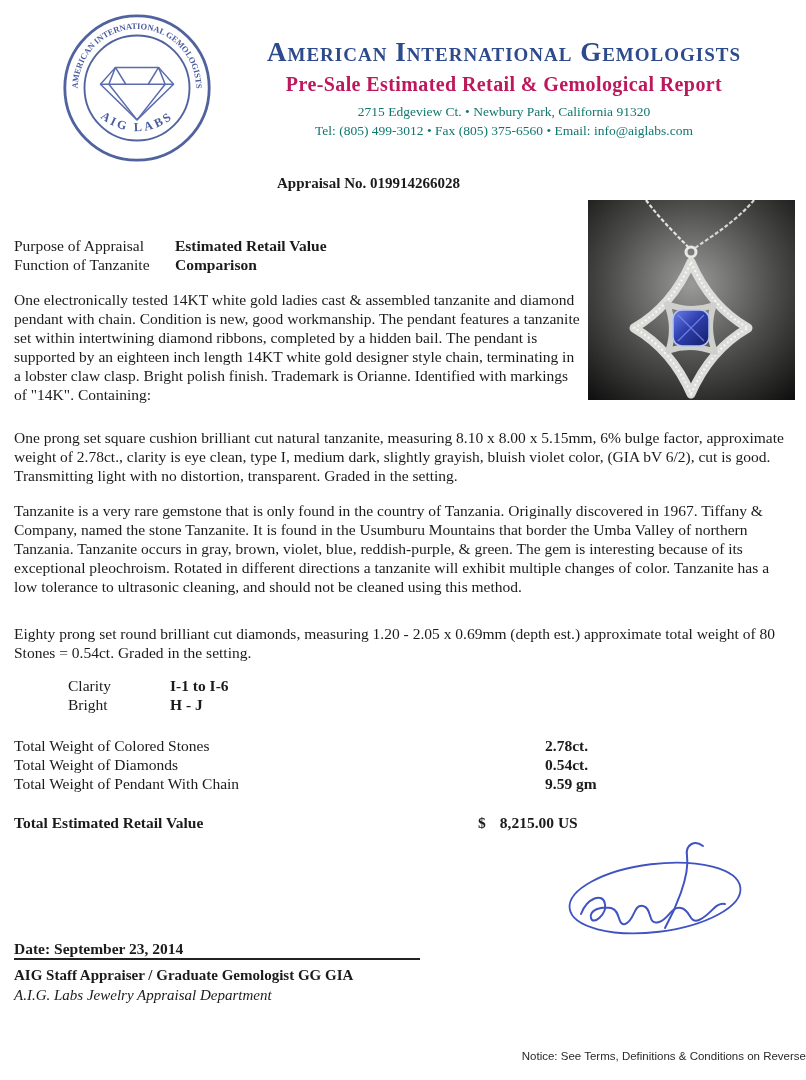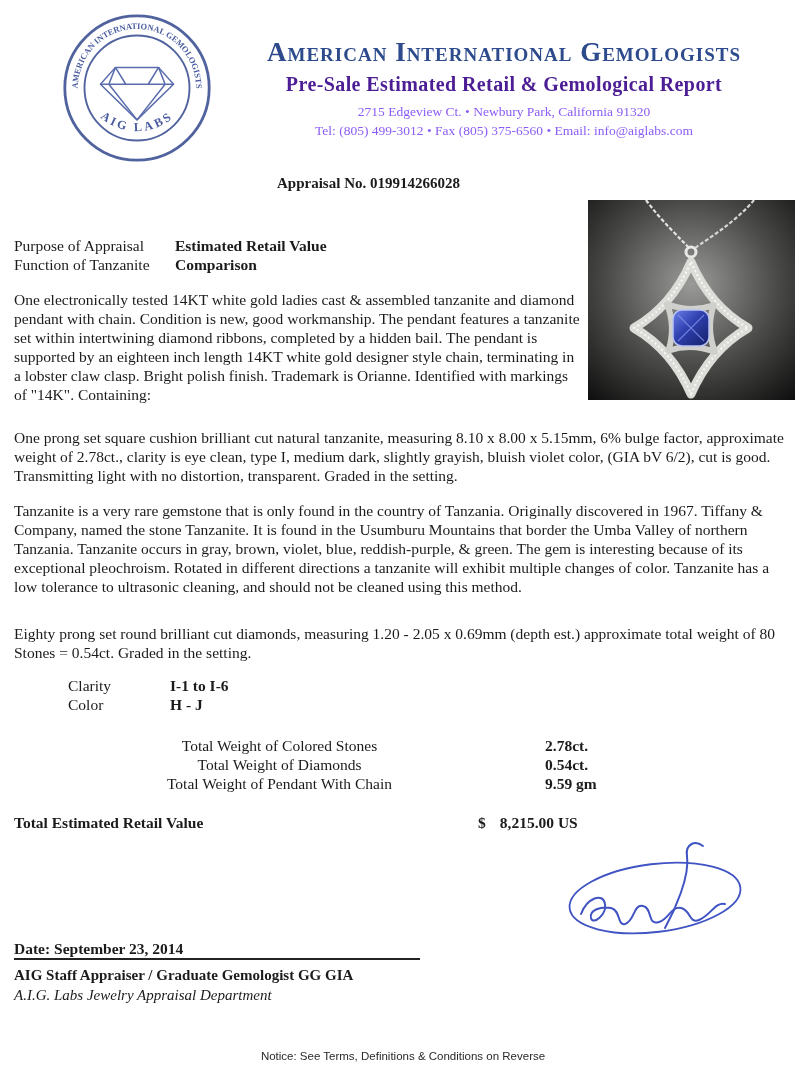--- a/index.html
+++ b/index.html
@@ -8,23 +8,23 @@
     width:806px; height:1080px; position:relative; background:#fff;
     font-family:"Liberation Serif", serif; color:#1b1b1b; overflow:hidden;
     margin:0 auto;
   }
   
   .header { display:flex; padding:13px 10px 0 62px; }
   .logo { width:150px; height:150px; flex:none; }
   .header-center { flex:1; text-align:center; padding-top:26px; }
   .org-name { font-variant:small-caps; font-weight:bold; font-size:27px;
               color:#2c4a8c; letter-spacing:1px; line-height:1; }
-  .report-title { font-size:20px; font-weight:bold; color:#4c1d95;
+  .report-title { font-size:20px; font-weight:bold; color:#be185d;
                   margin-top:7px; letter-spacing:0.4px; }
-  .addr { font-size:13.5px; margin-top:8px; color:#8b5cf6; }
+  .addr { font-size:13.5px; margin-top:8px; color:#0f766e; }
   .addr + .addr { margin-top:3px; }
   .appraisal-no { text-align:center; padding-right:69px; font-weight:bold;
                   font-size:15px; margin-top:12px; }
   
   .photo { position:absolute; top:200px; right:11px; width:207px; height:200px; }
   .photo svg { display:block; }
   
   .content { padding:0 11px 0 14px; }
   .meta { margin-top:44px; font-size:15.5px; }
   .meta-row { display:flex; line-height:19px; }
@@ -33,38 +33,38 @@
   .para { font-size:15.5px; line-height:19px; }
   .p1 { margin-top:16px; max-width:567px; }
   .p2 { margin-top:24px; }
   .p3 { margin-top:16px; }
   .p4 { margin-top:28px; }
   .grading { margin-top:14px; padding-left:54px; font-size:15.5px; }
   .grading-row { display:flex; line-height:19px; }
   .grading-label { width:102px; }
   .grading-value { font-weight:bold; }
   .totals { margin-top:22px; font-size:15.5px; }
-  .total-row { display:flex; line-height:19px;text-align:center; }
+  .total-row { display:flex; line-height:19px; }
   .total-label { width:531px; }
   .total-value { font-weight:bold; }
   .valuation { margin-top:20px; font-size:15.5px; display:flex; line-height:19px; }
   .valuation-label { font-weight:bold; width:464px; }
   .valuation-currency { font-weight:bold; }
   .valuation-amount { font-weight:bold; margin-left:14px; }
   
   .sig-area { position:relative; margin-top:6px; height:150px; }
   .signature-svg { position:absolute; top:2px; right:42px; }
   .sig-row { position:absolute; left:0; right:0; top:92px; display:flex;
              justify-content:space-between; align-items:flex-start;flex-direction:column; }
   .date-label { font-weight:bold; font-size:15.5px; margin-top:10px; }
   .appraiser-block { width:406px; border-top:2px solid #222; padding-top:7px; }
   .appraiser-title { font-weight:bold; font-size:15px; }
   .department { font-style:italic; font-size:15px; margin-top:3px; }
   
-  .footer { position:absolute; left:0; right:0; bottom:18px; text-align:center;
+  .footer { position:absolute; left:0; right:0; bottom:18px; text-align:right;
             font-family:"Liberation Sans", sans-serif; font-size:11.5px; color:#2a2a2a; }
 </style>
 </head>
 <body>
 
 <div class="page">
 
   <header class="header">
     <div class="logo">
       <svg width="150" height="150" viewBox="0 0 160 160">
@@ -137,21 +137,21 @@
     <p class="para p2">One prong set square cushion brilliant cut natural tanzanite, measuring 8.10 x 8.00 x 5.15mm,  6% bulge factor, approximate weight of 2.78ct., clarity is eye clean, type I, medium dark, slightly grayish, bluish violet color, (GIA bV 6/2), cut is good.    Transmitting light with no distortion, transparent. Graded in the setting.</p>
     <p class="para p3">Tanzanite is a very rare gemstone that is only found in the country of Tanzania. Originally discovered in 1967. Tiffany &amp; Company, named the stone Tanzanite. It is found in the Usumburu Mountains that border the Umba Valley of northern Tanzania. Tanzanite occurs in gray, brown, violet, blue, reddish-purple, &amp; green. The gem is interesting because of its exceptional pleochroism. Rotated in different directions a tanzanite will exhibit multiple changes of color. Tanzanite has a low tolerance to ultrasonic cleaning, and should not be cleaned using this method.</p>
     <p class="para p4">Eighty prong set round brilliant cut diamonds, measuring 1.20 - 2.05 x 0.69mm (depth est.) approximate total weight of 80 Stones = 0.54ct.  Graded in the setting.</p>
 
     <div class="grading">
       <div class="grading-row">
         <div class="grading-label">Clarity</div>
         <div class="grading-value">I-1 to I-6</div>
       </div>
       <div class="grading-row">
-        <div class="grading-label">Color</div>
+        <div class="grading-label">Bright</div>
         <div class="grading-value">H - J</div>
       </div>
     </div>
 
     <div class="totals">
       <div class="total-row">
         <div class="total-label">Total Weight of Colored Stones</div>
         <div class="total-value">2.78ct.</div>
       </div>
       <div class="total-row">

